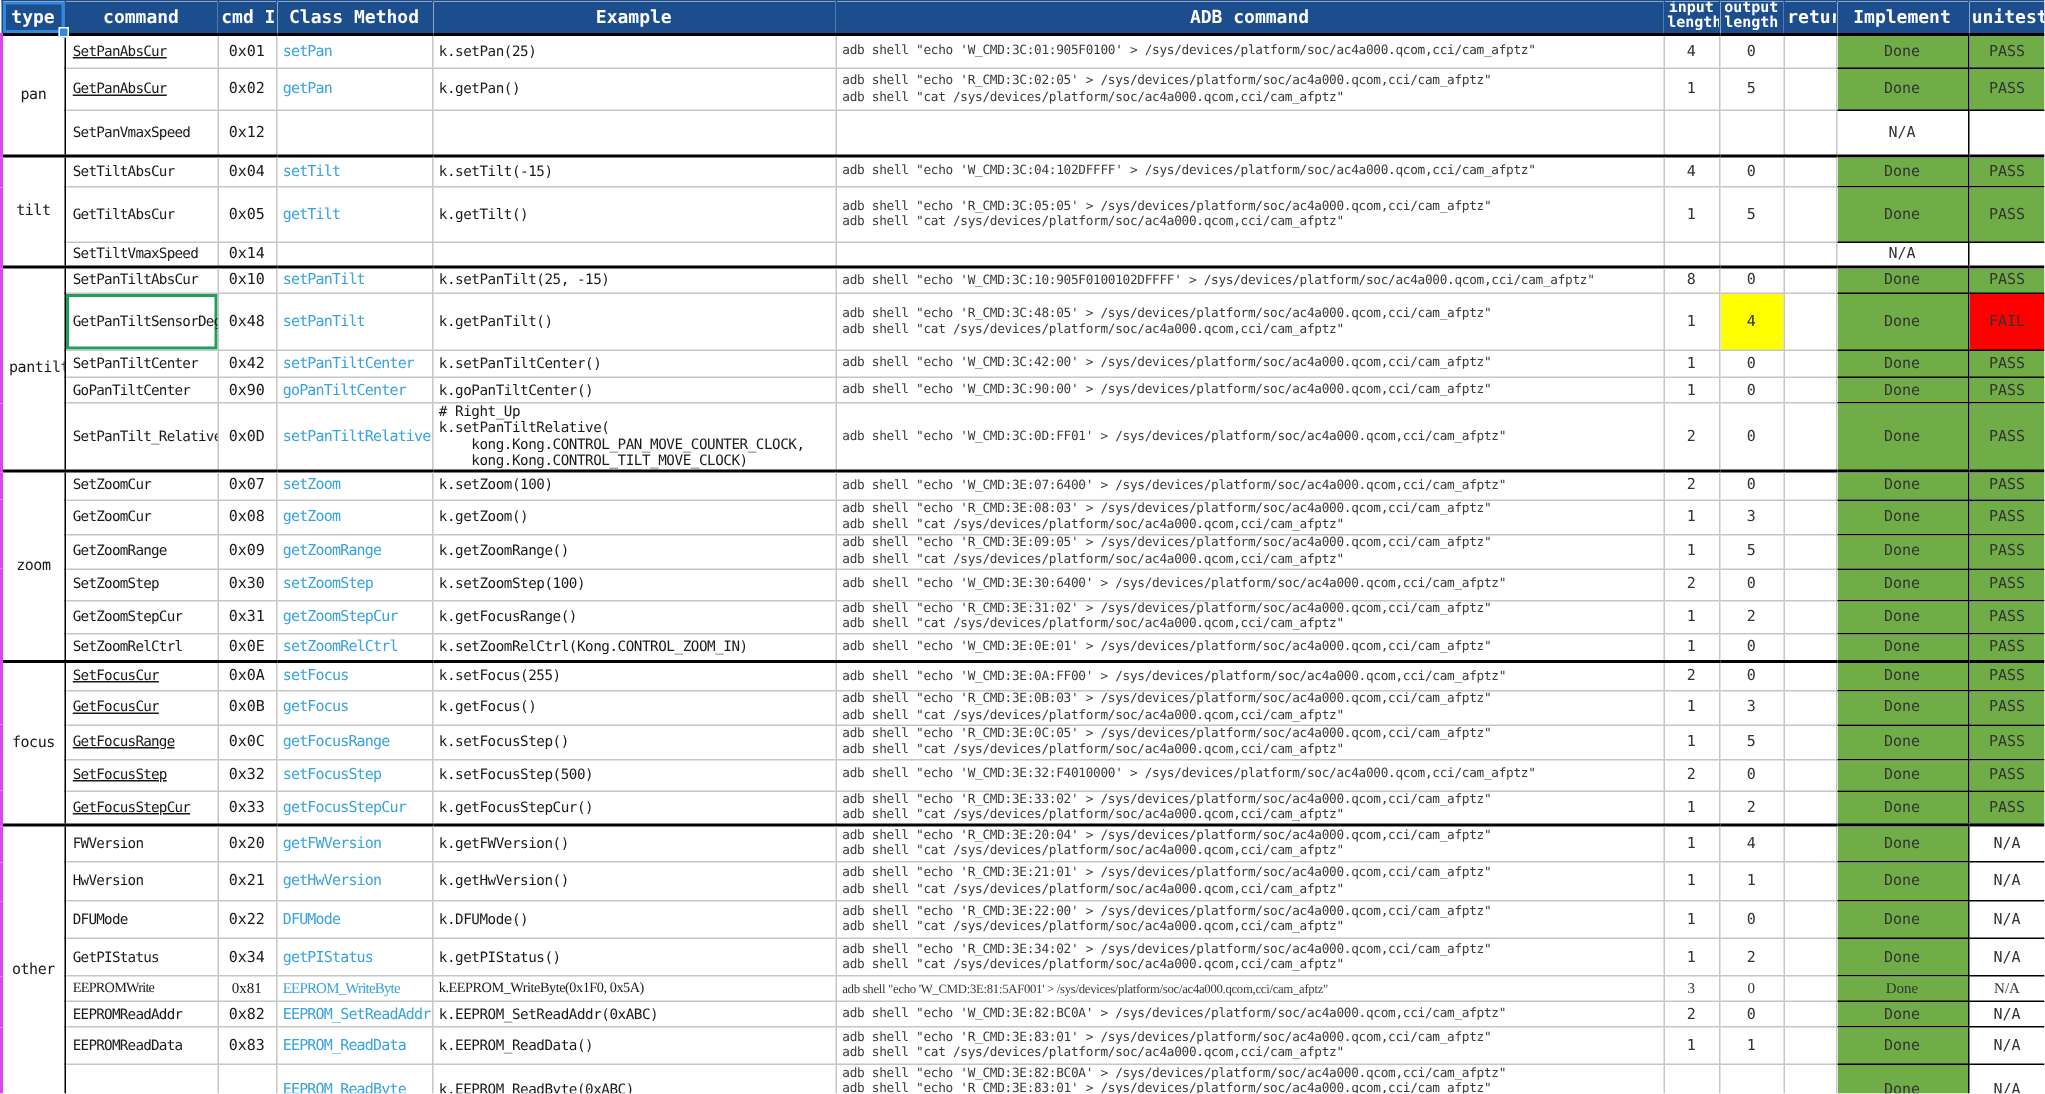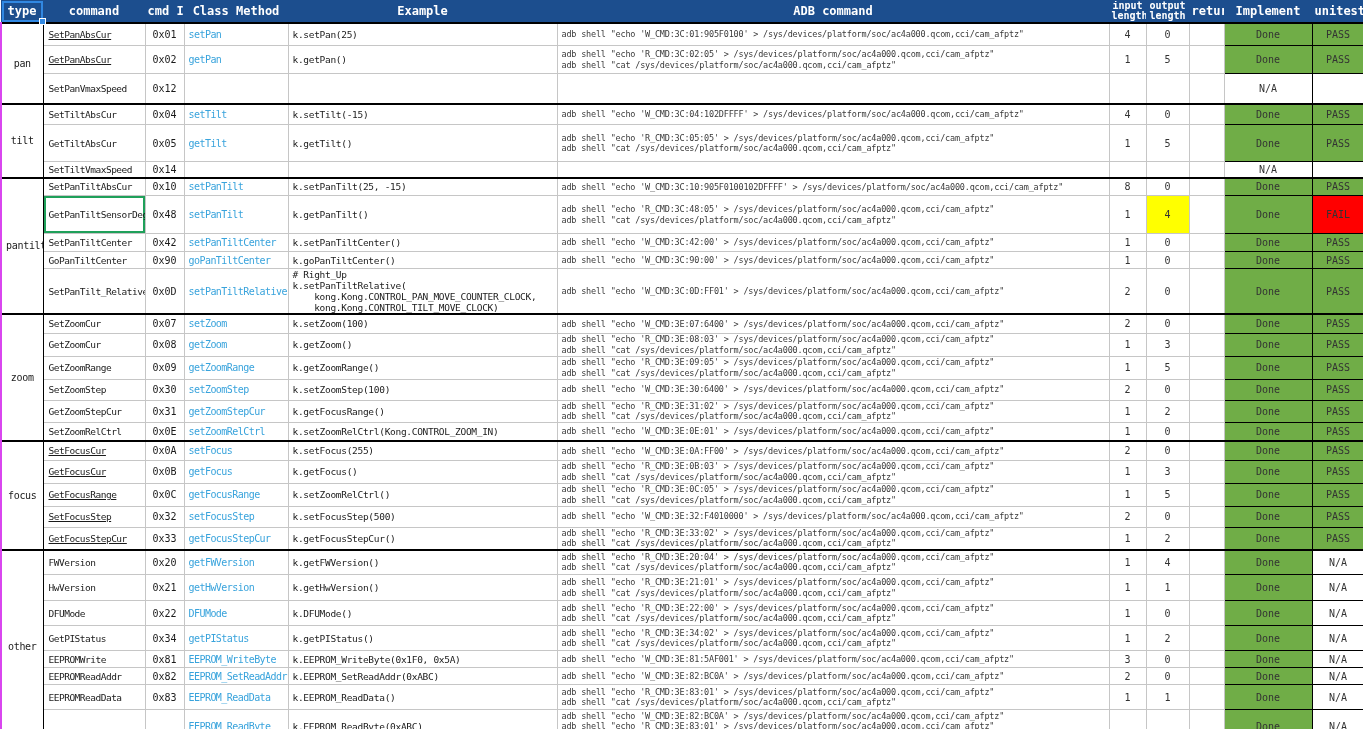--- a/index.html
+++ b/index.html
@@ -306,21 +306,21 @@
           <td class="num">1</td>
           <td class="num">3</td>
           <td class="ret"></td>
           <td class="impl bg-green">Done</td>
           <td class="unit bg-green">PASS</td>
         </tr>
         <tr style="height: 23px;">
           <td class="cmd u">GetFocusRange</td>
           <td class="cmdid">0x0C</td>
           <td class="method">getFocusRange</td>
-          <td class="example">k.setZoomRelCtrl()</td>
+          <td class="example">k.setFocusStep()</td>
           <td class="adb">adb shell "echo 'R_CMD:3E:0C:05' &gt; /sys/devices/platform/soc/ac4a000.qcom,cci/cam_afptz"
 adb shell "cat /sys/devices/platform/soc/ac4a000.qcom,cci/cam_afptz"</td>
           <td class="num">1</td>
           <td class="num">5</td>
           <td class="ret"></td>
           <td class="impl bg-green">Done</td>
           <td class="unit bg-green">PASS</td>
         </tr>
         <tr style="height: 21px;">
           <td class="cmd u">SetFocusStep</td>
@@ -393,21 +393,21 @@
           <td class="method">getPIStatus</td>
           <td class="example">k.getPIStatus()</td>
           <td class="adb">adb shell "echo 'R_CMD:3E:34:02' &gt; /sys/devices/platform/soc/ac4a000.qcom,cci/cam_afptz"
 adb shell "cat /sys/devices/platform/soc/ac4a000.qcom,cci/cam_afptz"</td>
           <td class="num">1</td>
           <td class="num">2</td>
           <td class="ret"></td>
           <td class="impl bg-green">Done</td>
           <td class="unit">N/A</td>
         </tr>
-        <tr style="height: 17px;">
+        <tr style="height: 17px; font-family: Liberation Serif, serif;">
           <td class="cmd">EEPROMWrite</td>
           <td class="cmdid">0x81</td>
           <td class="method">EEPROM_WriteByte</td>
           <td class="example">k.EEPROM_WriteByte(0x1F0, 0x5A)</td>
           <td class="adb">adb shell "echo 'W_CMD:3E:81:5AF001' &gt; /sys/devices/platform/soc/ac4a000.qcom,cci/cam_afptz"</td>
           <td class="num">3</td>
           <td class="num">0</td>
           <td class="ret"></td>
           <td class="impl bg-green">Done</td>
           <td class="unit">N/A</td>

